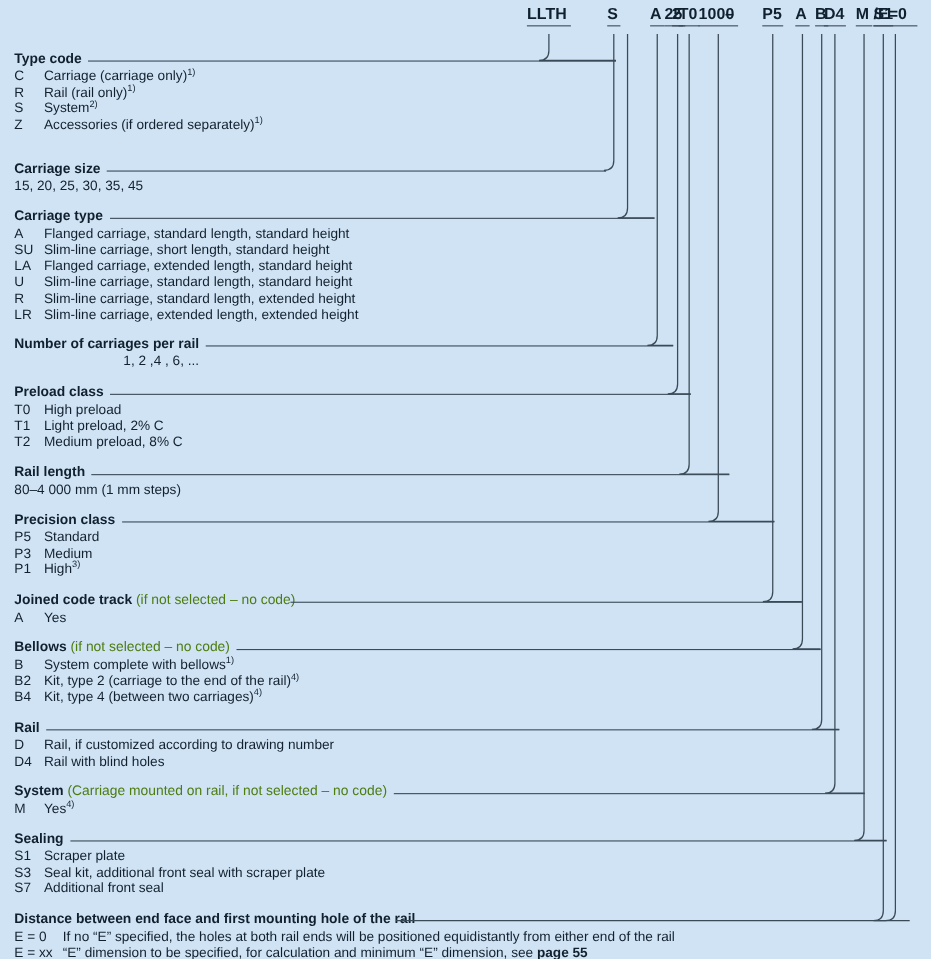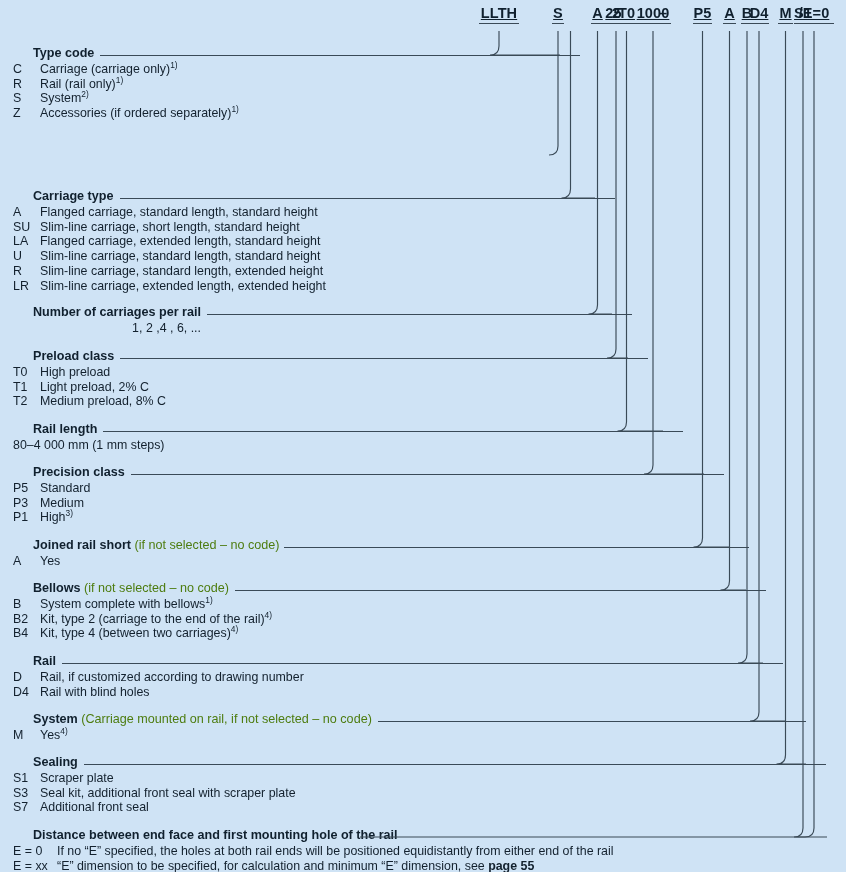--- a/index.html
+++ b/index.html
@@ -50,22 +50,21 @@
   }
   .code-seg {
     position: absolute;
     top: 0;
     font-size: 14.5px;
     font-weight: bold;
     letter-spacing: 0.1px;
     color: #10202e;
     white-space: nowrap;
     line-height: 18px;
-    text-align: center;
-    text-decoration: underline;
+    text-align: left;
   }
   .code-seg .seg-text { display: block; }
   .code-seg .seg-rule {
     display: block;
     height: 1.4px;
     background: #3a4a57;
     margin-top: 1px;
   }
   .code-dash {
     position: absolute;
@@ -88,21 +87,20 @@
   .section {
     position: absolute;
     left: 13px;
   }
   .sec-head {
     position: relative;
     height: 17px;
     white-space: nowrap;
     font-size: 12.6px;
     line-height: 17px;
-    margin-left: 20px;
   }
   .sec-head .h-bold {
     font-weight: bold;
     color: #10202e;
   }
   .sec-head .h-norm {
     font-weight: normal;
     color: #4d7c0f;
   }
   .sec-head .h-rule {
@@ -236,20 +234,24 @@
           <div class="row">
             <span class="code">S</span>
             <span class="desc"><span>System</span><sup>2)</sup></span>
           </div>
           <div class="row">
             <span class="code">Z</span>
             <span class="desc"><span>Accessories (if ordered separately)</span><sup>1)</sup></span>
           </div>
         </div>
       </div>
+      <div class="section" style="top: 145px;">
+        <div class="sec-head"><span class="h-bold">Carriage size</span><span class="h-rule" style="left: 84.4062px; width: 453.594px;"></span></div>
+        <div class="plain">15, 20, 25, 30, 35, 45</div>
+      </div>
       <div class="section" style="top: 188px;">
         <div class="sec-head"><span class="h-bold">Carriage type</span><span class="h-rule" style="left: 86.5px; width: 495.5px;"></span></div>
         <div class="rows">
           <div class="row">
             <span class="code">A</span>
             <span class="desc"><span>Flanged carriage, standard length, standard height</span></span>
           </div>
           <div class="row">
             <span class="code">SU</span>
             <span class="desc"><span>Slim-line carriage, short length, standard height</span></span>
@@ -308,21 +310,21 @@
             <span class="code">P3</span>
             <span class="desc"><span>Medium</span></span>
           </div>
           <div class="row">
             <span class="code">P1</span>
             <span class="desc"><span>High</span><sup>3)</sup></span>
           </div>
         </div>
       </div>
       <div class="section" style="top: 537px;">
-        <div class="sec-head"><span class="h-bold">Joined rail short</span><span class="h-norm"> (if not selected – no code)</span><span class="h-rule" style="left: 251.016px; width: 464.984px;"></span></div>
+        <div class="sec-head"><span class="h-bold">Joined code track</span><span class="h-norm"> (if not selected – no code)</span><span class="h-rule" style="left: 251.016px; width: 464.984px;"></span></div>
         <div class="rows">
           <div class="row">
             <span class="code">A</span>
             <span class="desc"><span>Yes</span></span>
           </div>
         </div>
       </div>
       <div class="section" style="top: 580px;">
         <div class="sec-head"><span class="h-bold">Bellows</span><span class="h-norm"> (if not selected – no code)</span><span class="h-rule" style="left: 202.016px; width: 530.984px;"></span></div>
         <div class="rows">

